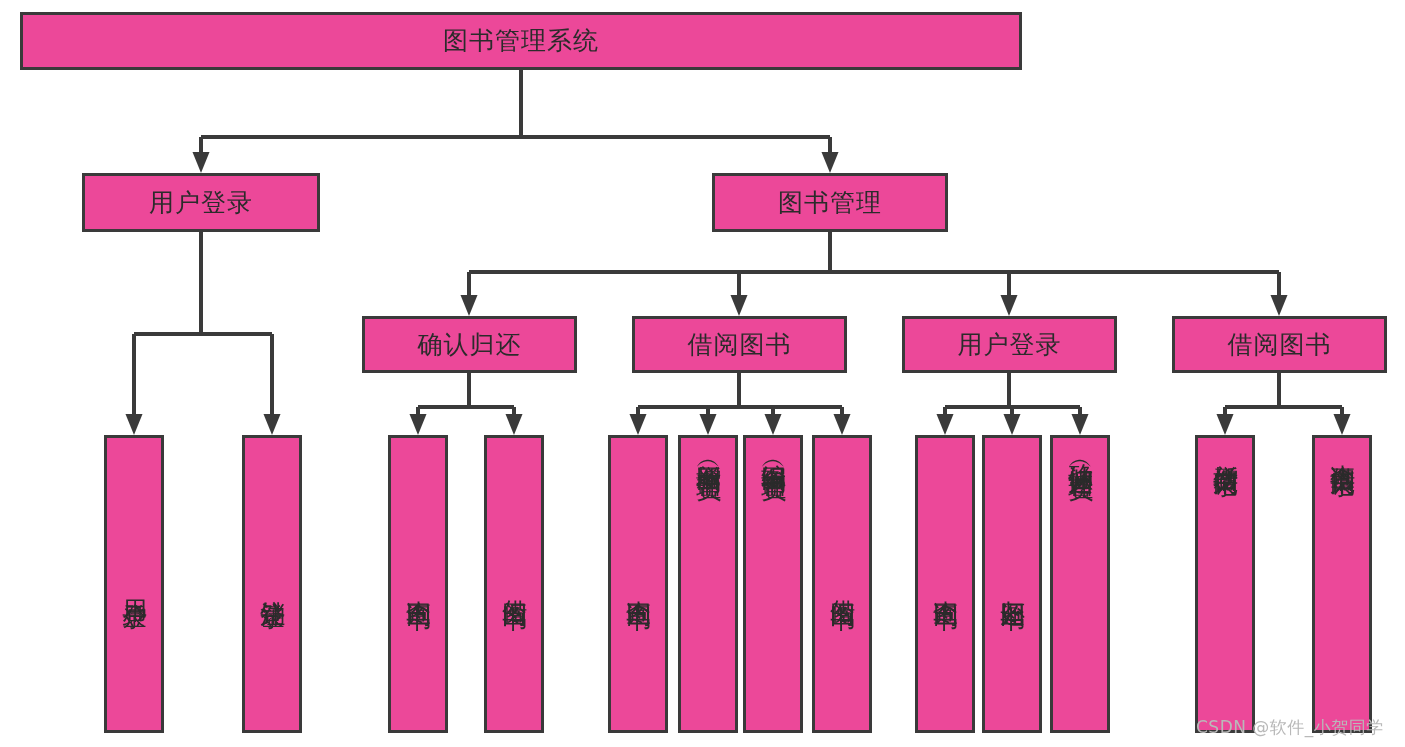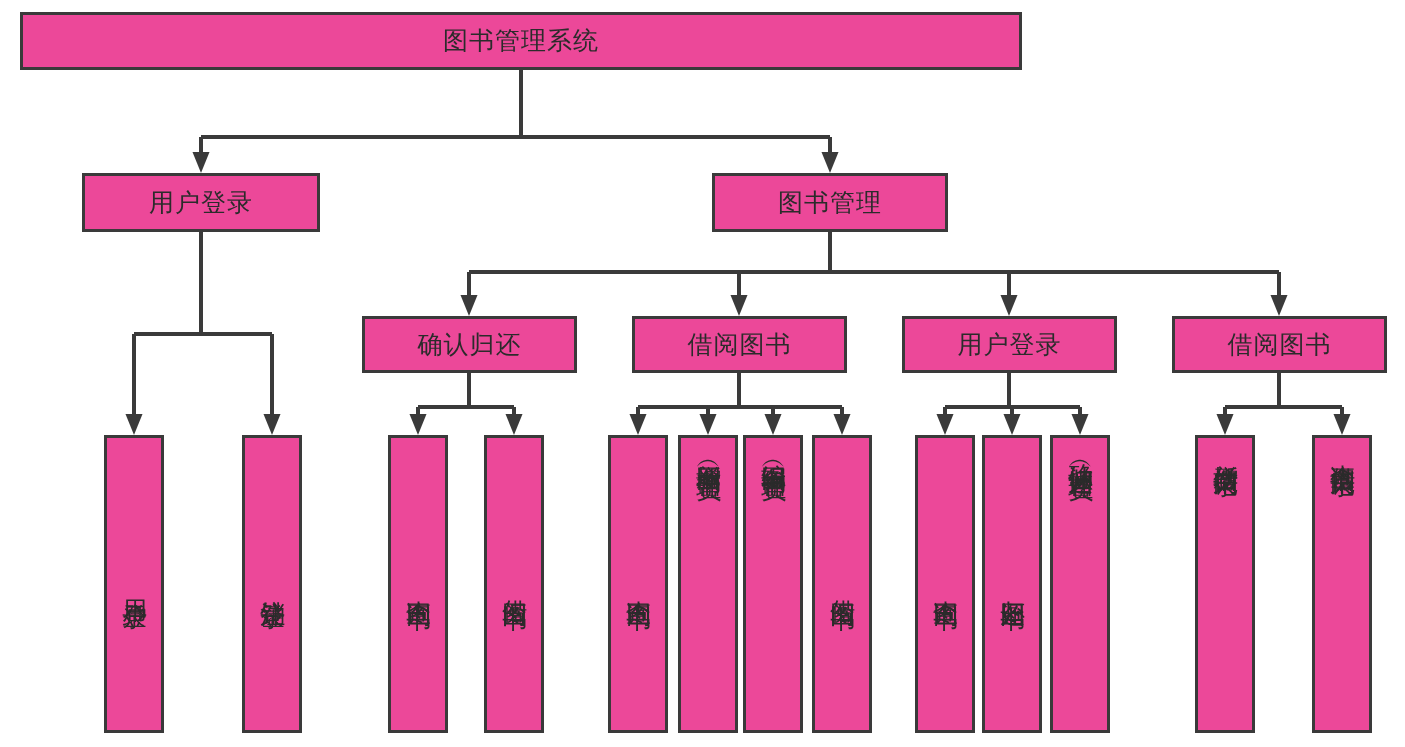--- a/index.html
+++ b/index.html
@@ -186,13 +186,14 @@
       <div class="node-box vertical" style="left: 1050px; top: 435px; width: 60px; height: 298px;">
         <span class="node-label">确认归还（管理员）</span>
       </div>
       <div class="node-box vertical" style="left: 1195px; top: 435px; width: 60px; height: 298px;">
         <span class="node-label">新增借阅记录</span>
       </div>
       <div class="node-box vertical" style="left: 1312px; top: 435px; width: 60px; height: 298px;">
         <span class="node-label">查询借阅记录</span>
       </div>
     </div>
+  <div class="watermark" id="watermark" style="left: 1196px; top: 716px; color: rgb(185, 185, 185);">CSDN @软件_小贺同学</div>
 </div>
 
 </body></html>

